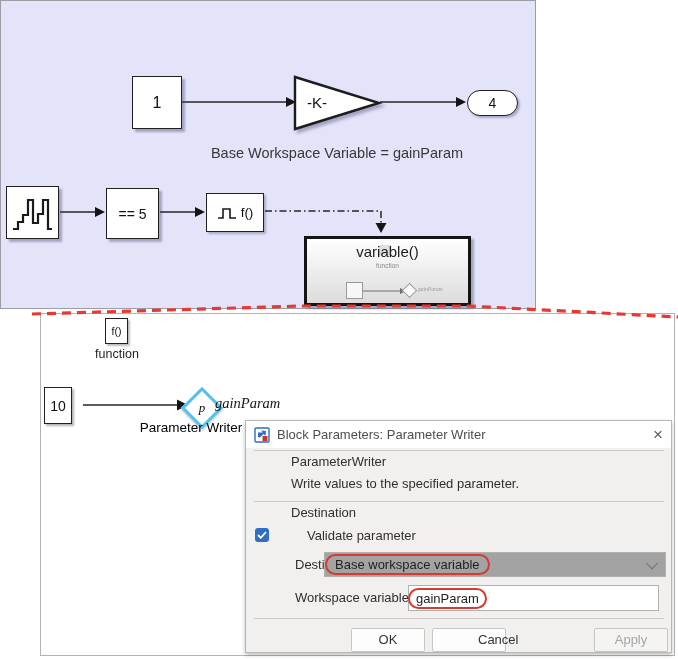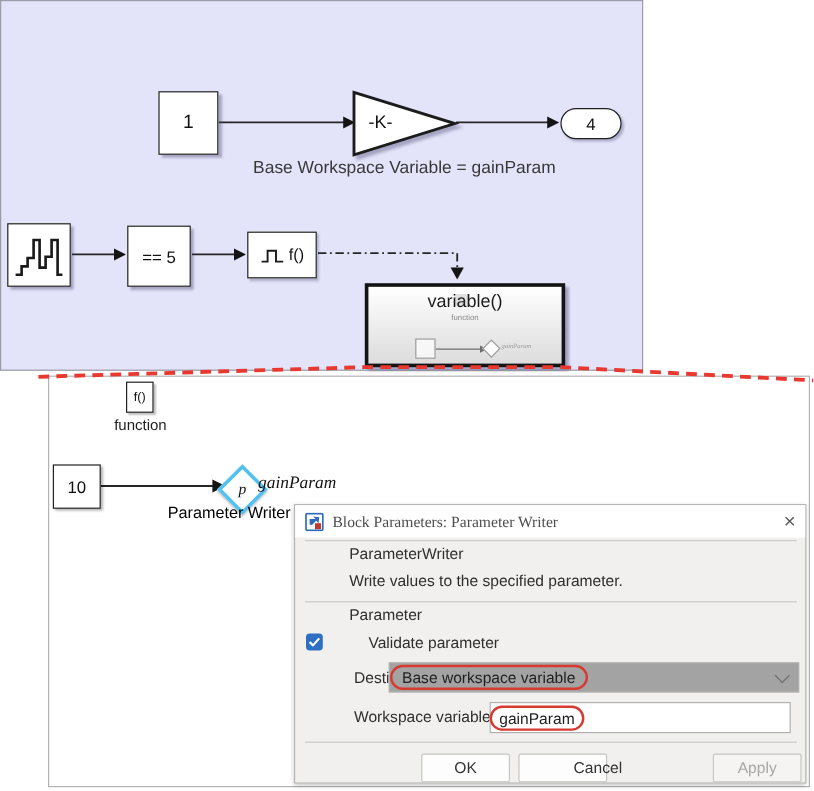--- a/index.html
+++ b/index.html
@@ -38,21 +38,21 @@
   #writer-diamond span{display:block;transform:rotate(-45deg);text-align:center;line-height:24px;
     font-family:"Liberation Serif",serif;font-style:italic;font-size:13px;color:#111;}
   .param-name{font-family:"Liberation Serif",serif;font-style:italic;font-size:14.5px;color:#141414;}
 
   
   #dialog{position:absolute;left:245px;top:420px;width:427px;height:233px;background:#f1f0ee;
     border:1px solid #b7b7b7;box-sizing:border-box;z-index:10;
     box-shadow:0 2px 4px rgba(0,0,0,.25);font-size:13px;color:#333;}
   #dlg-titlebar{position:absolute;left:0;top:0;width:100%;height:27px;background:#fff;
     display:flex;align-items:center;padding:0 8px;box-sizing:border-box;}
-  #dlg-title{margin-left:7px;color:#4f4f4f;font-size:13px;font-family:Liberation Serif, serif;}
+  #dlg-title{margin-left:7px;color:#4f4f4f;font-size:13px;}
   #dlg-close{margin-left:auto;color:#5a5a5a;font-size:17px;line-height:17px;cursor:default;}
   .sep{position:absolute;left:8px;right:7px;height:0;border-top:1px solid #cbcac7;}
   .dlg-text{position:absolute;color:#2f2f2f;margin-left:32px;}
   #validate-check{position:absolute;left:9px;top:107px;width:14px;height:14px;background:#2e6fc4;
     border-radius:3px;display:flex;align-items:center;justify-content:center;}
   #dest-combo{position:absolute;left:78px;top:131px;width:342px;height:25px;background:#a3a3a3;
     border:1px solid #b0b0af;box-sizing:border-box;display:flex;align-items:center;}
   .red-pill{border:2.5px solid #d63a30;border-radius:11px;padding:1px 8px;white-space:nowrap;
     color:#1f1f1f;background:transparent;}
   #combo-chevron{margin-left:auto;margin-right:10px;width:8px;height:8px;border-right:1.6px solid #6d6d6d;
@@ -99,21 +99,21 @@
       <svg width="90" height="56" viewBox="0 0 90 56">
         <polygon points="2,2 86,28 2,54" fill="#ffffff" stroke="#1c1c1c" stroke-width="2.4"></polygon>
       </svg>
       <span style="position:absolute;left:14px;top:19px;font-size:15px;color:#111;">-K-</span>
     </div>
 
     <div class="blk" style="left:466px;top:89px;width:51px;height:26px;border-radius:13px;font-size:14px;box-shadow:2px 2px 2px rgba(70,70,110,.35);">
       <span>4</span>
     </div>
 
-    <div class="lbl" style="left:146px;top:131px;width:380px;font-size:14.5px;color:#383838;">Base Workspace Variable = gainParam</div>
+    <div class="lbl" style="left:146px;top:144px;width:380px;font-size:14.5px;color:#383838;">Base Workspace Variable = gainParam</div>
 
     <div class="blk" style="left:5px;top:185px;width:53px;height:53px;">
       <svg width="45" height="42" viewBox="0 0 45 42">
         <path d="M3,37 h5 v-7 h5 v-7 h5 v-15 h5 v23 h5 v-9 h5 v-14 h5 v29 h4" fill="none" stroke="#1a1a1a" stroke-width="2.2"></path>
       </svg>
     </div>
 
     <div class="blk" style="left:105px;top:187px;width:53px;height:51px;font-size:14px;">
       <span>== 5</span>
     </div>
@@ -148,21 +148,21 @@
     <svg class="overlay" style="left:0;top:0;" width="633" height="341" viewBox="0 0 633 341">
       <line x1="42" y1="91" x2="138" y2="91" stroke="#262626" stroke-width="1.5"></line>
       <path d="M147,91 l-11,-5.5 v11 z" fill="#141414"></path>
     </svg>
 
     <div class="blk blk-sm" style="left:64px;top:4px;width:23px;height:26px;font-size:10.5px;box-shadow:2px 2px 1.5px rgba(0,0,0,.25);">
       <span>f()</span>
     </div>
     <div class="lbl" style="left:45px;top:33px;width:62px;font-size:12.5px;color:#1e1e1e;">function</div>
 
-    <div class="blk blk-sm" style="left:3px;top:73px;width:40px;height:37px;font-size:14px;">
+    <div class="blk blk-sm" style="left:3px;top:73px;width:28px;height:37px;font-size:14px;">
       <span>10</span>
     </div>
 
     <div id="writer-diamond">
       <span>p</span>
     </div>
     <div class="param-name" style="position:absolute;left:174px;top:81px;">gainParam</div>
     <div class="lbl" style="left:75px;top:106px;width:150px;font-size:13.5px;color:#000000;">Parameter Writer</div>
   </div>
 
@@ -178,21 +178,21 @@
       <span id="dlg-close">×</span>
     </div>
 
     <div class="sep" style="top:29px;"></div>
 
     <div class="dlg-text" style="left:13px;top:33px;">ParameterWriter</div>
     <div class="dlg-text" style="left:13px;top:55px;">Write values to the specified parameter.</div>
 
     <div class="sep" style="top:80px;"></div>
 
-    <div class="dlg-text" style="left:13px;top:84px;">Parameter</div>
+    <div class="dlg-text" style="left:13px;top:84px;">Destination</div>
 
     <div id="validate-check">
       <svg width="10" height="8" viewBox="0 0 10 8">
         <polyline points="1,4 3.8,6.8 9,1" fill="none" stroke="#ffffff" stroke-width="1.8"></polyline>
       </svg>
     </div>
     <div class="dlg-text" style="left:29px;top:107px;">Validate parameter</div>
 
     <div class="dlg-text" style="left:17px;top:136px;">Destination:</div>
     <div id="dest-combo">

